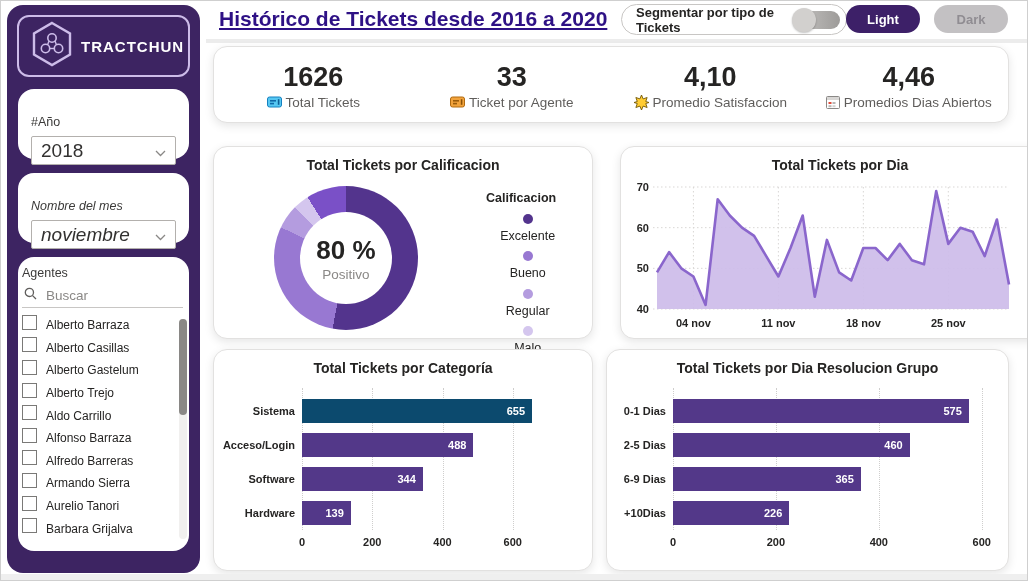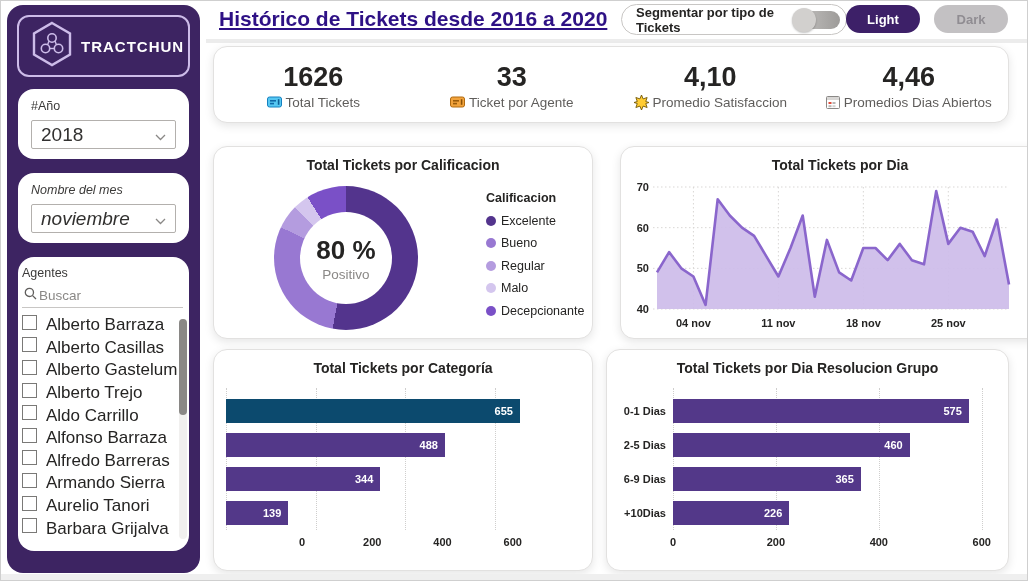--- a/index.html
+++ b/index.html
@@ -4,34 +4,34 @@
 <style>
   html,body{margin:0;padding:0;background:#fff;}
   #app{position:relative;width:1028px;height:581px;background:#fff;border:1px solid #cfcfcf;
        box-sizing:border-box;overflow:hidden;font-family:"Liberation Sans",sans-serif;}
 
   
   .sidebar{position:absolute;left:6px;top:4px;width:193px;height:568px;background:#3D2462;border-radius:16px;}
   .logo-box{position:absolute;left:10px;top:10px;right:10px;height:62px;border:2px solid #cdbce9;
             border-radius:12px;display:flex;align-items:center;gap:8px;padding:0 12px;box-sizing:border-box;}
   .brand{color:#fff;font-weight:bold;font-size:15px;letter-spacing:1px;}
-  .side-card{position:absolute;left:11px;right:11px;background:#fff;border-radius:16px;box-sizing:border-box;padding:10px 13px;}
+  .side-card{position:absolute;left:11px;right:11px;background:#fff;border-radius:16px;box-sizing:border-box;padding:26px 13px;}
   #yearCard{top:84px;height:70px;}
   #monthCard{top:168px;height:70px;font-style:italic;}
   #agentsCard{top:252px;height:294px;padding:9px 6px 10px 4px;}
   .filter-label{font-size:12.5px;color:#3b3a39;}
   .select{margin-top:7px;height:27px;border:1px solid #b3b0ad;border-radius:2px;display:flex;align-items:center;
           justify-content:space-between;padding:0 9px;font-size:19px;color:#323130;background:#fff;cursor:pointer;}
-  .search-row{display:flex;align-items:center;margin:6px 0 3px 2px;}
+  .search-row{display:flex;align-items:center;gap:7px;margin:6px 0 3px 2px;}
   .search-input{border:none;outline:none;font-size:13.5px;color:#605e5c;width:110px;font-family:"Liberation Sans",sans-serif;}
   .search-input::placeholder{color:#8a8886;}
   .list-divider{border-top:1px solid #c8c6c4;margin:0 0 3px 0;}
   .agent-row{display:flex;align-items:center;gap:9px;height:22.6px;cursor:pointer;}
   .checkbox{width:13px;height:13px;border:1px solid #7a7977;background:#fff;flex:none;}
-  .agent-name{font-size:17px;color:#252423;white-space:nowrap;margin-top:6px;}
+  .agent-name{font-size:12px;color:#252423;white-space:nowrap;margin-top:6px;}
   .scroll-track{position:absolute;right:2px;top:62px;bottom:12px;width:8px;background:#f1f0ef;border-radius:4px;}
   .scroll-thumb{position:absolute;top:0;left:0;width:8px;height:96px;background:#8a8886;border-radius:4px;cursor:pointer;}
 
   
   .page-title{position:absolute;left:218px;top:6px;font-size:21px;font-weight:bold;color:#2E1185;
               text-decoration:underline;white-space:nowrap;}
   .toggle-pill{position:absolute;left:620px;top:3px;width:226px;height:31px;border:1px solid #c8c6c4;border-radius:16px;
                background:#fff;display:flex;align-items:center;justify-content:space-between;
                padding:0 4px 0 14px;box-sizing:border-box;font-size:13px;font-weight:bold;color:#252423;cursor:pointer;}
   .switch{width:52px;height:24px;position:relative;flex:none;}
@@ -58,21 +58,21 @@
   .card-title{text-align:center;font-size:14px;font-weight:bold;color:#252423;margin-top:10px;}
 
   #donutCard{left:212px;top:145px;width:380px;height:193px;}
   .donut{position:absolute;left:60px;top:39px;width:144px;height:144px;border-radius:50%;}
   .donut-hole{position:absolute;left:26px;top:26px;width:92px;height:92px;background:#fff;border-radius:50%;
               display:flex;flex-direction:column;align-items:center;justify-content:center;}
   .donut-center-value{font-size:26px;font-weight:bold;color:#252423;}
   .donut-center-label{font-size:13.5px;color:#8a8886;margin-top:1px;}
   .legend{position:absolute;left:272px;top:44px;}
   .legend-title{font-size:12.5px;font-weight:bold;color:#252423;}
-  .leg-item{display:flex;align-items:center;gap:5px;margin-top:8.5px;font-size:12.5px;color:#252423;cursor:pointer;}
+  .leg-item{display:flex;align-items:center;gap:5px;margin-top:8.5px;font-size:12.5px;color:#252423;cursor:pointer;flex-direction:column;}
   .leg-dot{width:10px;height:10px;border-radius:50%;flex:none;}
 
   #lineCard{left:619px;top:145px;width:440px;height:193px;}
   .line-chart{position:absolute;left:6px;top:26px;}
   .tick{font-family:"Liberation Sans",sans-serif;font-size:11px;font-weight:bold;fill:#252423;}
 
   #catCard{left:212px;top:348px;width:380px;height:222px;}
   #resCard{left:605px;top:348px;width:403px;height:222px;}
   .bar-body{position:absolute;left:12px;right:16px;top:44px;bottom:8px;}
   .bar-main{display:flex;}
@@ -320,20 +320,26 @@
           <text x="321.3103448275862" y="154" text-anchor="middle" class="tick">25 nov</text>
           <polygon points="30.0,136 30.0,99.4 42.1,79.1 54.3,95.3 66.4,103.5 78.6,131.9 90.7,26.2 102.8,42.5 115.0,54.7 127.1,62.8 139.2,83.1 151.4,103.5 163.5,75.0 175.7,42.5 187.8,123.8 199.9,66.9 212.1,99.4 224.2,107.5 236.3,75.0 248.5,75.0 260.6,87.2 272.8,70.9 284.9,87.2 297.0,91.3 309.2,18.1 321.3,70.9 333.4,54.7 345.6,58.7 357.7,83.1 369.9,46.5 382.0,111.6 382.0,136" fill="#CDBCE9" opacity="0.92"></polygon>
           <polyline points="30.0,99.4 42.1,79.1 54.3,95.3 66.4,103.5 78.6,131.9 90.7,26.2 102.8,42.5 115.0,54.7 127.1,62.8 139.2,83.1 151.4,103.5 163.5,75.0 175.7,42.5 187.8,123.8 199.9,66.9 212.1,99.4 224.2,107.5 236.3,75.0 248.5,75.0 260.6,87.2 272.8,70.9 284.9,87.2 297.0,91.3 309.2,18.1 321.3,70.9 333.4,54.7 345.6,58.7 357.7,83.1 369.9,46.5 382.0,111.6" fill="none" stroke="#8A66CC" stroke-width="2.6" stroke-linejoin="round"></polyline>
         </svg></div>
   </div>
 
   <div class="card" id="catCard">
     <div class="card-title">Total Tickets por Categoría</div>
     <div class="bar-body">
       <div class="bar-main">
+        <div class="bar-labels">
+            <div class="bar-label">Sistema</div>
+            <div class="bar-label">Acceso/Login</div>
+            <div class="bar-label">Software</div>
+            <div class="bar-label">Hardware</div>
+          </div>
         <div class="bar-plot">
             <div class="gridline" style="left:0.00%"></div>
             <div class="gridline" style="left:25.64%"></div>
             <div class="gridline" style="left:51.28%"></div>
             <div class="gridline" style="left:76.92%"></div>
             <div class="bar-row">
               <div class="bar" style="width:83.97%;background:#0c4a6e">
                 <span class="bar-value">655</span>
               </div>
             </div>

